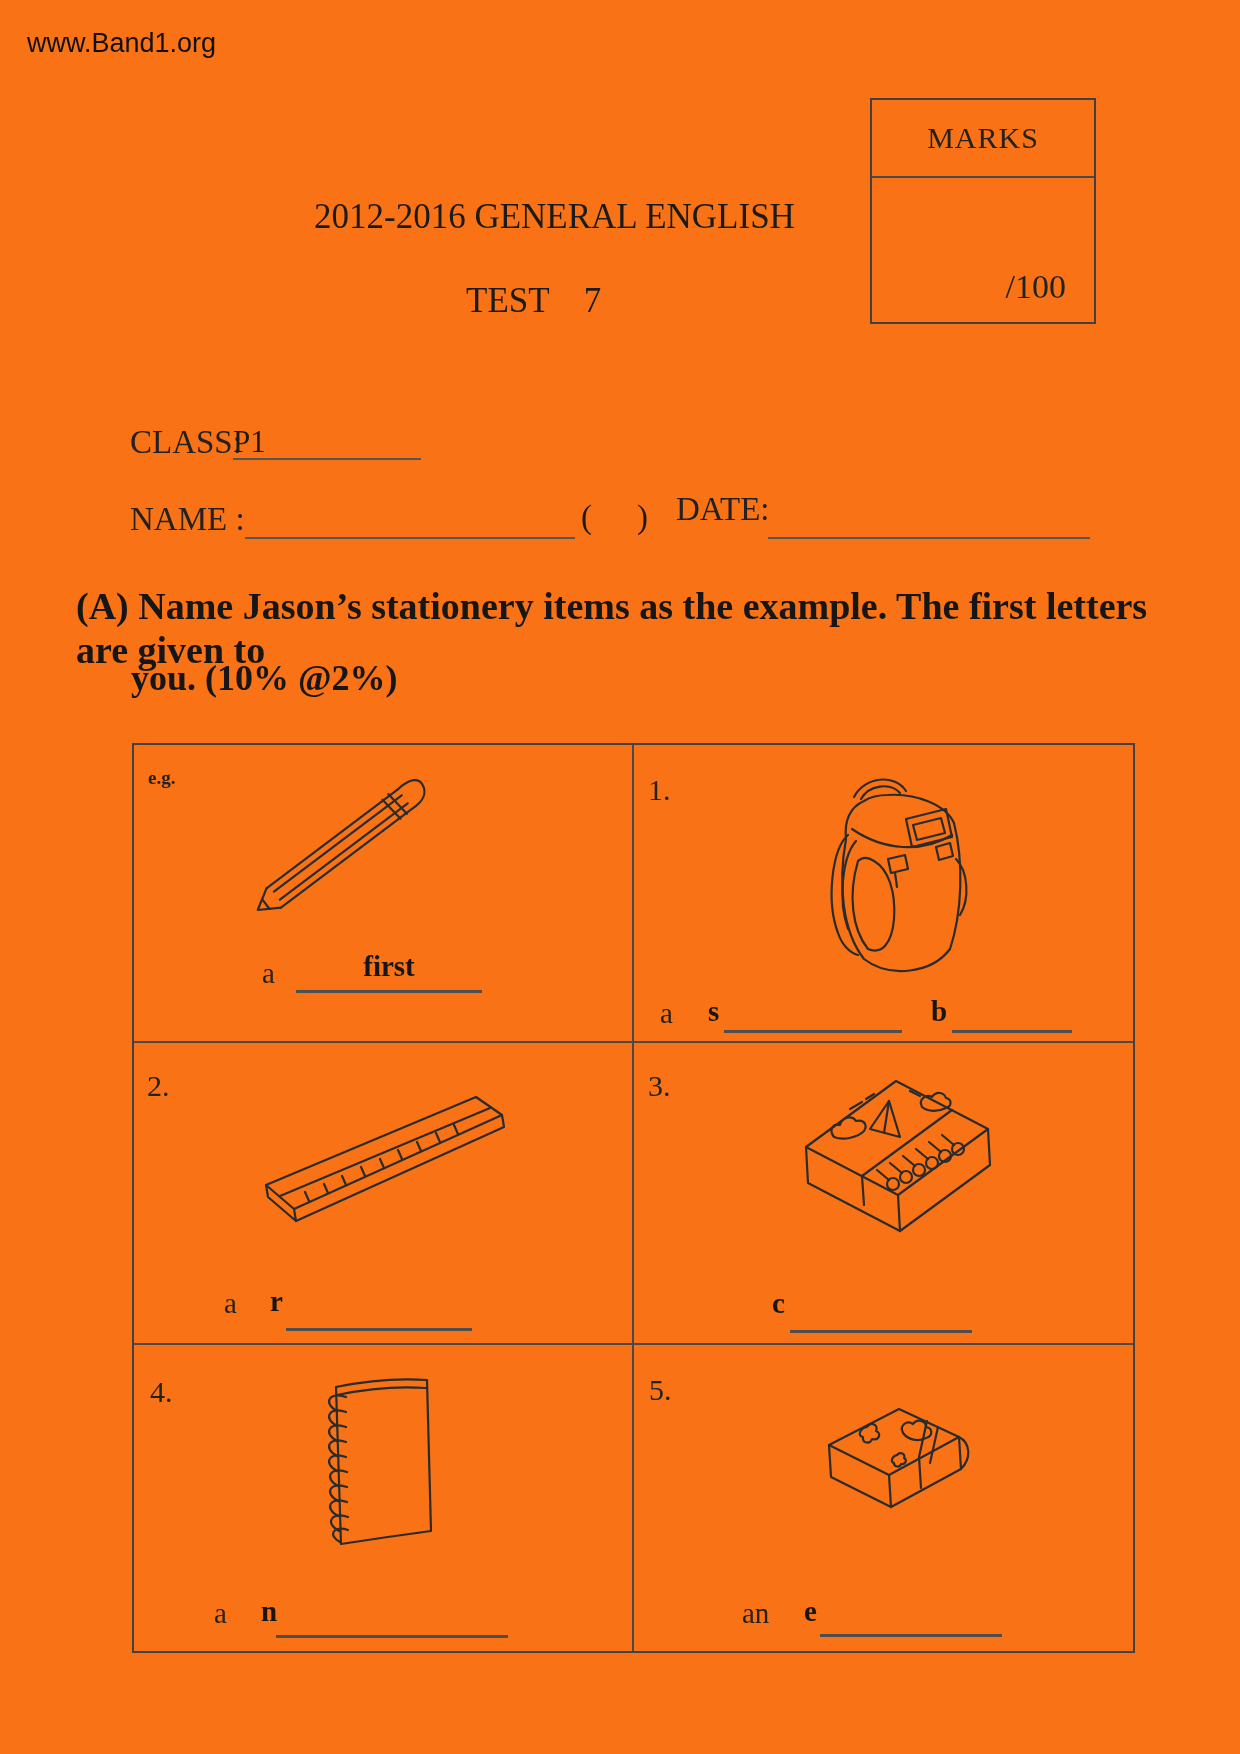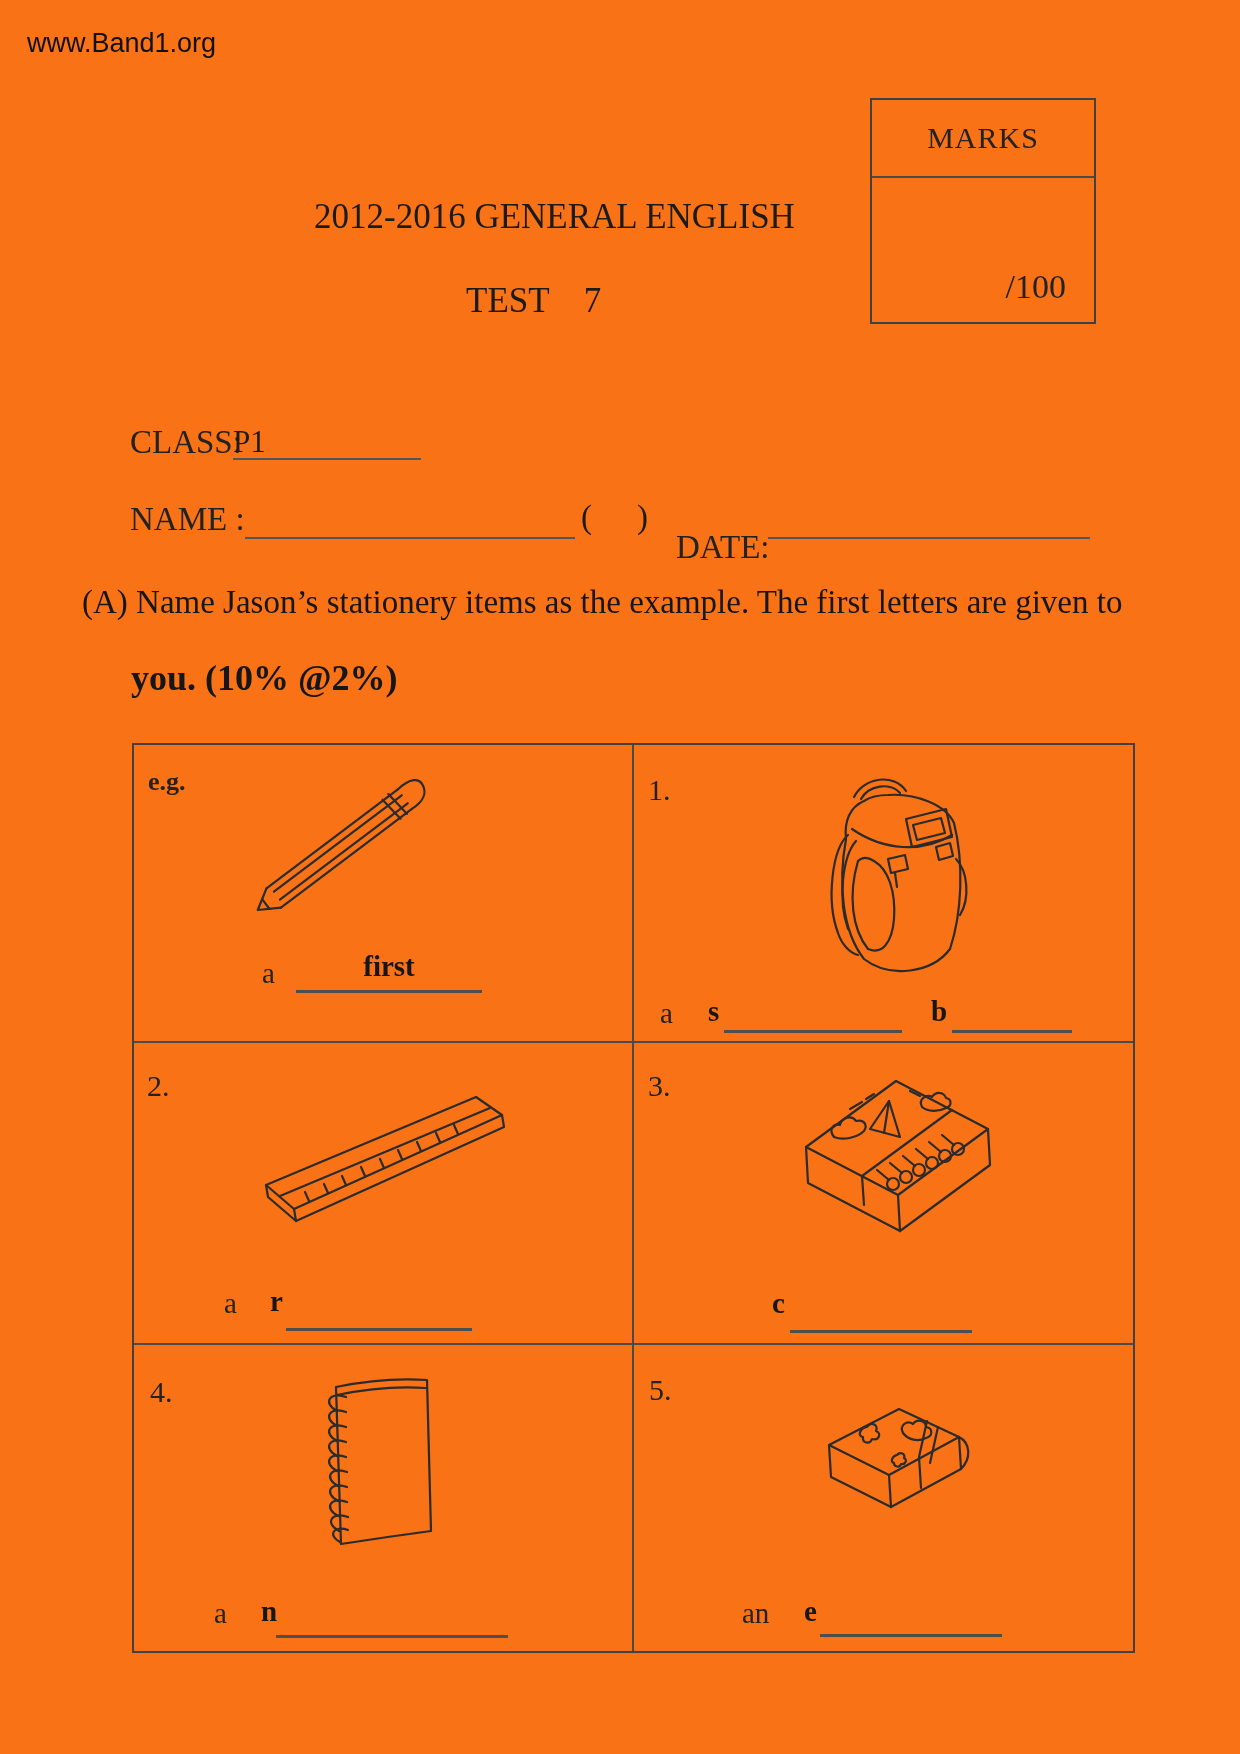--- a/index.html
+++ b/index.html
@@ -39,24 +39,24 @@
   .time-line{left:286px;top:354px;font-size:34px;}
   
   .label-text{font-size:33px;color:#222;}
   .blankline{border-bottom:2px solid #555;}
   .class-label{left:130px;top:424px;}
   .class-blank{left:233px;top:424px;width:188px;height:34px;text-align:left;font-size:31px;}
   .name-label{left:130px;top:501px;}
   .name-blank{left:245px;top:503px;width:330px;height:34px;}
   .paren-open{left:581px;top:499px;font-size:33px;}
   .paren-close{left:637px;top:499px;font-size:33px;}
-  .date-label{left:676px;top:529px;}
+  .date-label{left:676px;top:491px;}
   .date-blank{left:768px;top:503px;width:322px;height:34px;}
   
-  .sec-line1{left:82px;top:584px;width:1080px;font-size:33px;font-weight:normal;color:#161616;}
+  .sec-line1{left:76px;top:584px;width:1080px;font-size:38px;font-weight:bold;color:#161616;}
   .sec-line2{left:131px;top:657px;font-size:36px;font-weight:bold;color:#161616;}
   
   .ex-table{
     left:132px;top:743px;width:1003px;height:910px;
     border:2px solid #414141;box-sizing:border-box;
     display:grid;
     grid-template-columns:500px 499px;
     grid-template-rows:298px 302px 306px;
   }
   .cell{position:relative;box-sizing:border-box;}
@@ -96,21 +96,21 @@
   <div class="abs paren-close">)</div>
   <div class="abs label-text date-label">DATE:</div>
   <div class="abs blankline date-blank"></div>
 
   <div class="abs sec-line1">(A) Name Jason’s stationery items as the example. The first letters are given to</div>
   <div class="abs sec-line2">you. (10% @2%)</div>
 
   <div class="abs ex-table">
 
     <div class="cell b-right b-bottom">
-      <div class="cell-label" style="left:14px;top:22px;font-weight:bold;font-size:26px;">e.g.</div>
+      <div class="cell-label" style="left:14px;top:22px;font-weight:bold;font-size:19px;">e.g.</div>
       <svg style="left:100px;top:8px;" width="220" height="185" viewBox="0 0 220 185">
         <g transform="rotate(-37 110 92)">
           <path d="M22,80 L186,80"></path>
             <path d="M22,104 L186,104"></path>
           <path d="M26,87 L186,87"></path>
             <path d="M26,97 L186,97"></path>
           <path d="M22,80 L2,92 L22,104"></path>
             <path d="M12,86 L12,98"></path>
           <path d="M168,79 L171,105"></path>
             <path d="M176,78 L179,105"></path>

